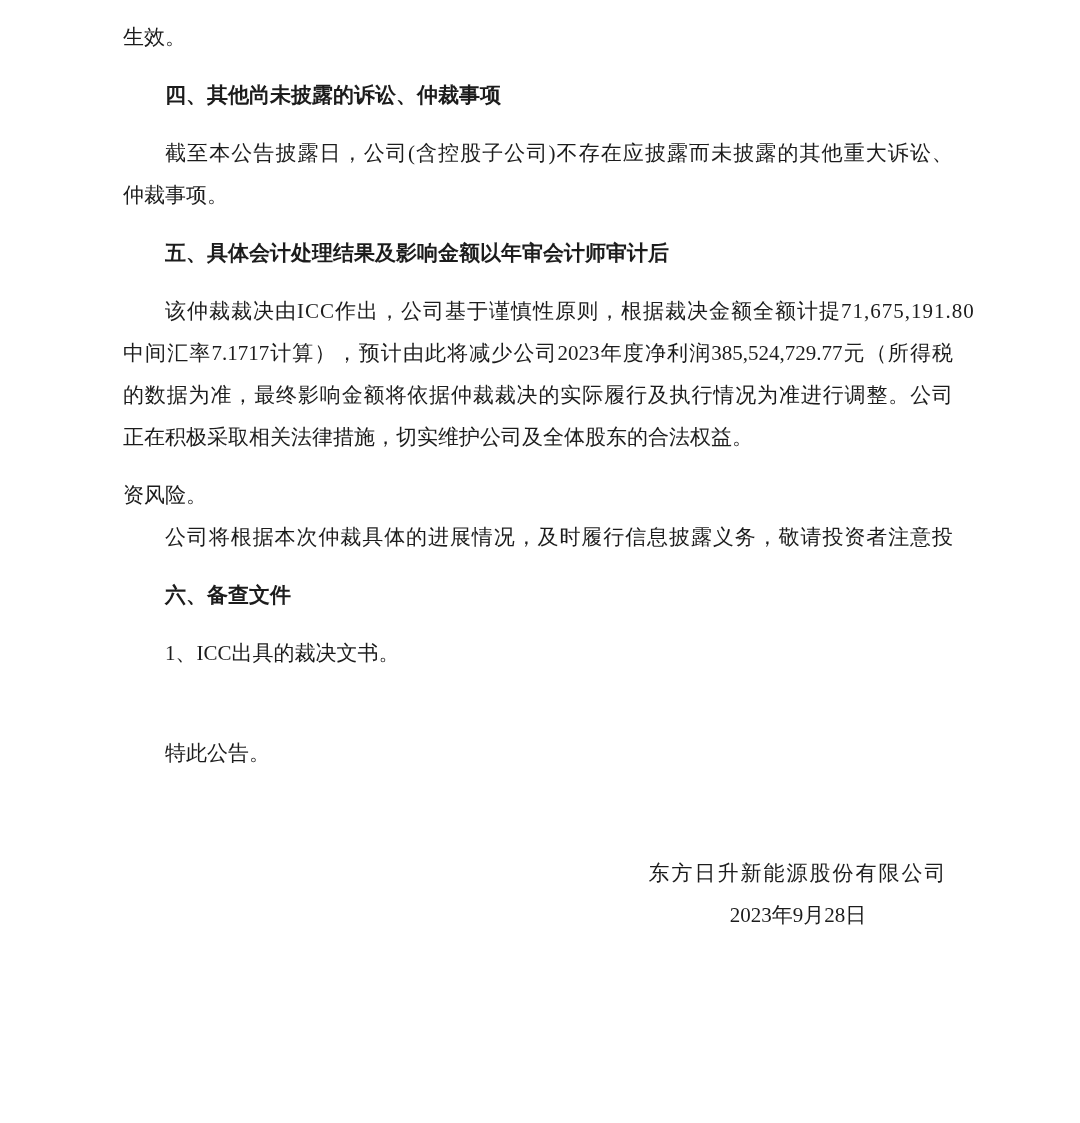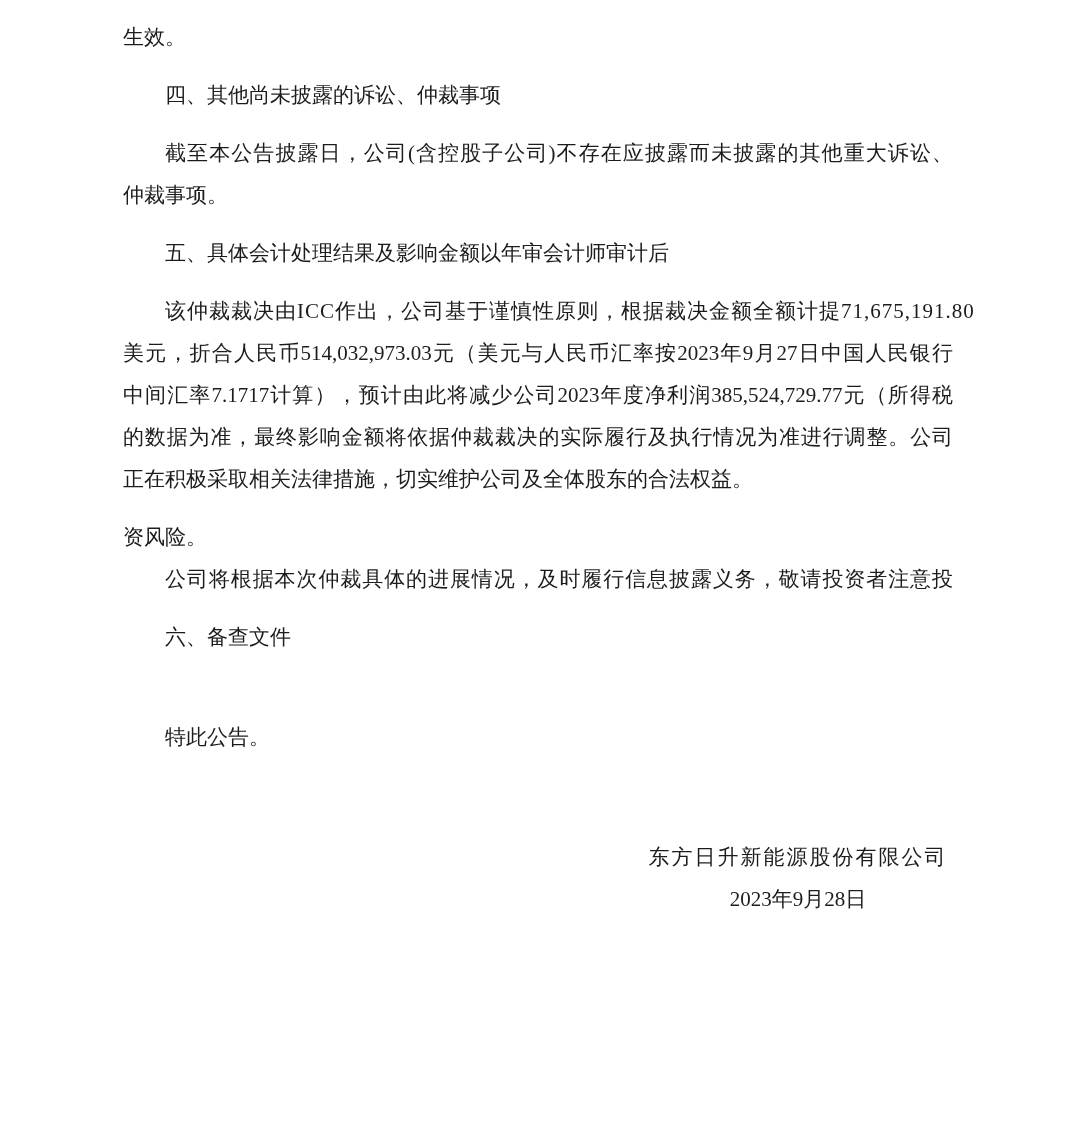--- a/index.html
+++ b/index.html
@@ -25,21 +25,21 @@
   
   .jline {
     text-align: justify;
     text-align-last: justify;
   }
   
   .indent { padding-left: 42px; }
   
   .stretch { letter-spacing: 1px; }
   .heading {
-    font-weight: normal;
+    font-weight: bold;
     font-family: "Liberation Sans", "DejaVu Sans", sans-serif;
   }
   .block { margin-top: 16px; }
   .closing-block { margin-top: 58px; }
   .signature-block {
     margin-top: 78px;
     width: 310px;
     margin-left: auto;
     margin-right: 0;
   }
@@ -61,33 +61,33 @@
 
   <div class="block">
     <div class="line jline indent">截至本公告披露日，公司(含控股子公司)不存在应披露而未披露的其他重大诉讼、</div>
     <div class="line">仲裁事项。</div>
   </div>
 
   <div class="block line heading indent">五、具体会计处理结果及影响金额以年审会计师审计后</div>
 
   <div class="block">
     <div class="line indent stretch">该仲裁裁决由ICC作出，公司基于谨慎性原则，根据裁决金额全额计提71,675,191.80</div>
-    <div class="line jline">美元，折合人民币514,032,973.03元（美元与人民币汇率按2023年9月27日中国人民银行</div>
     <div class="line jline">中间汇率7.1717计算），预计由此将减少公司2023年度净利润385,524,729.77元（所得税</div>
     <div class="line jline">的数据为准，最终影响金额将依据仲裁裁决的实际履行及执行情况为准进行调整。公司</div>
     <div class="line">正在积极采取相关法律措施，切实维护公司及全体股东的合法权益。</div>
   </div>
 
   <div class="block">
     <div class="line">资风险。</div>
     <div class="line jline indent">公司将根据本次仲裁具体的进展情况，及时履行信息披露义务，敬请投资者注意投</div>
   </div>
 
   <div class="block line heading indent">六、备查文件</div>
 
+  <div class="block line indent">1、ICC出具的裁决文书。</div>
 
   <div class="closing-block line indent">特此公告。</div>
 
   <div class="signature-block">
     <div class="line company-line">东方日升新能源股份有限公司</div>
     <div class="line">2023年9月28日</div>
   </div>
 
 </div>
 

